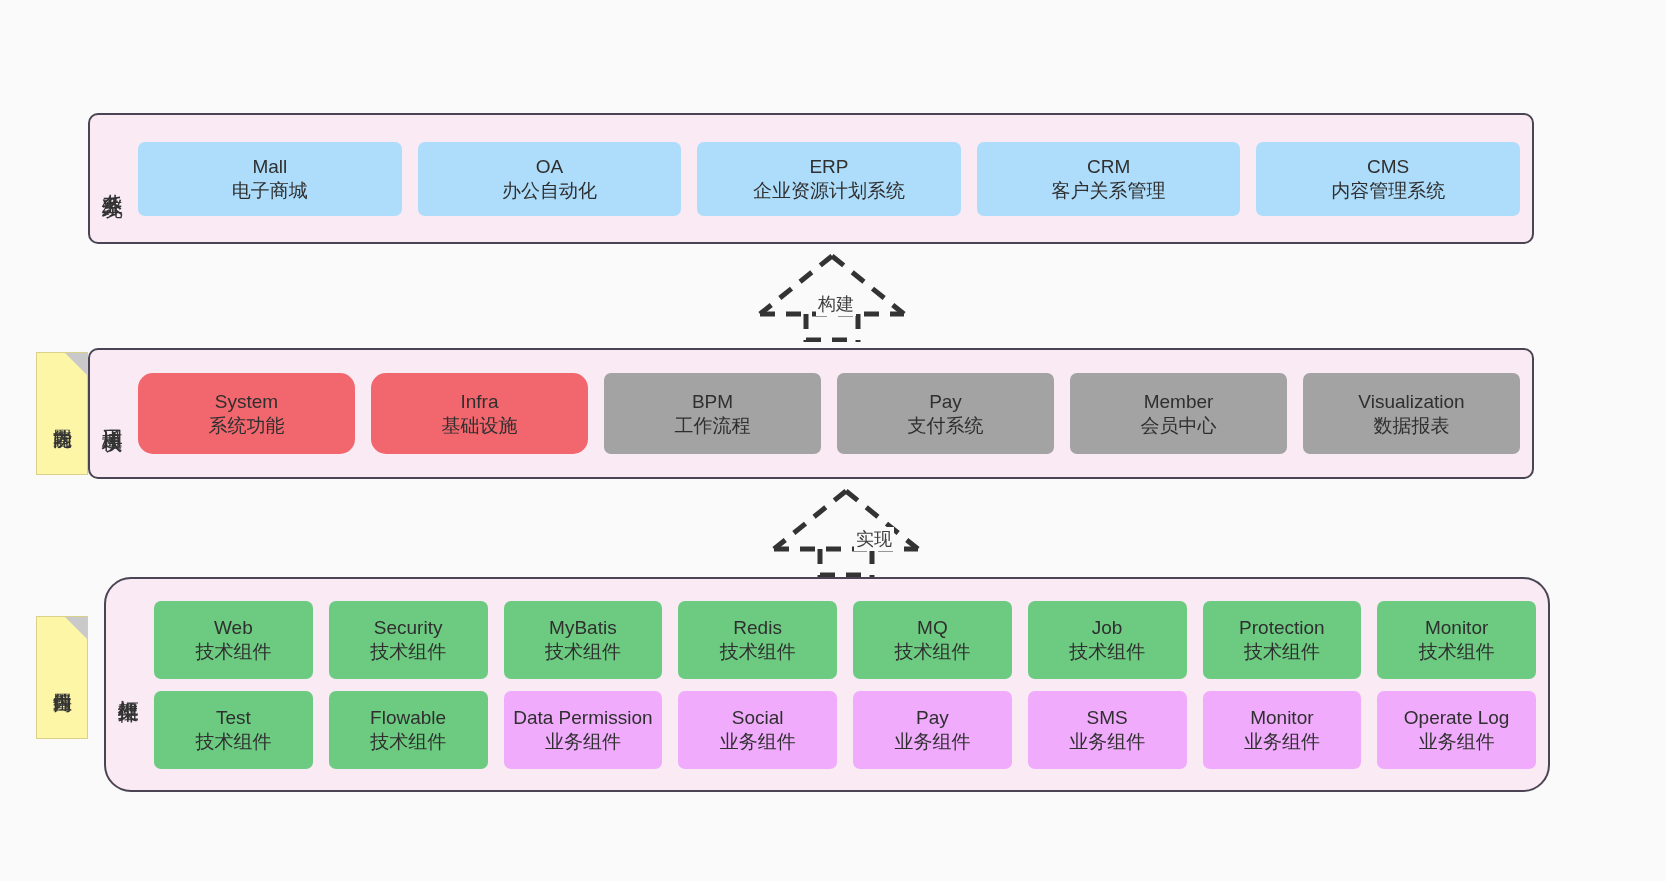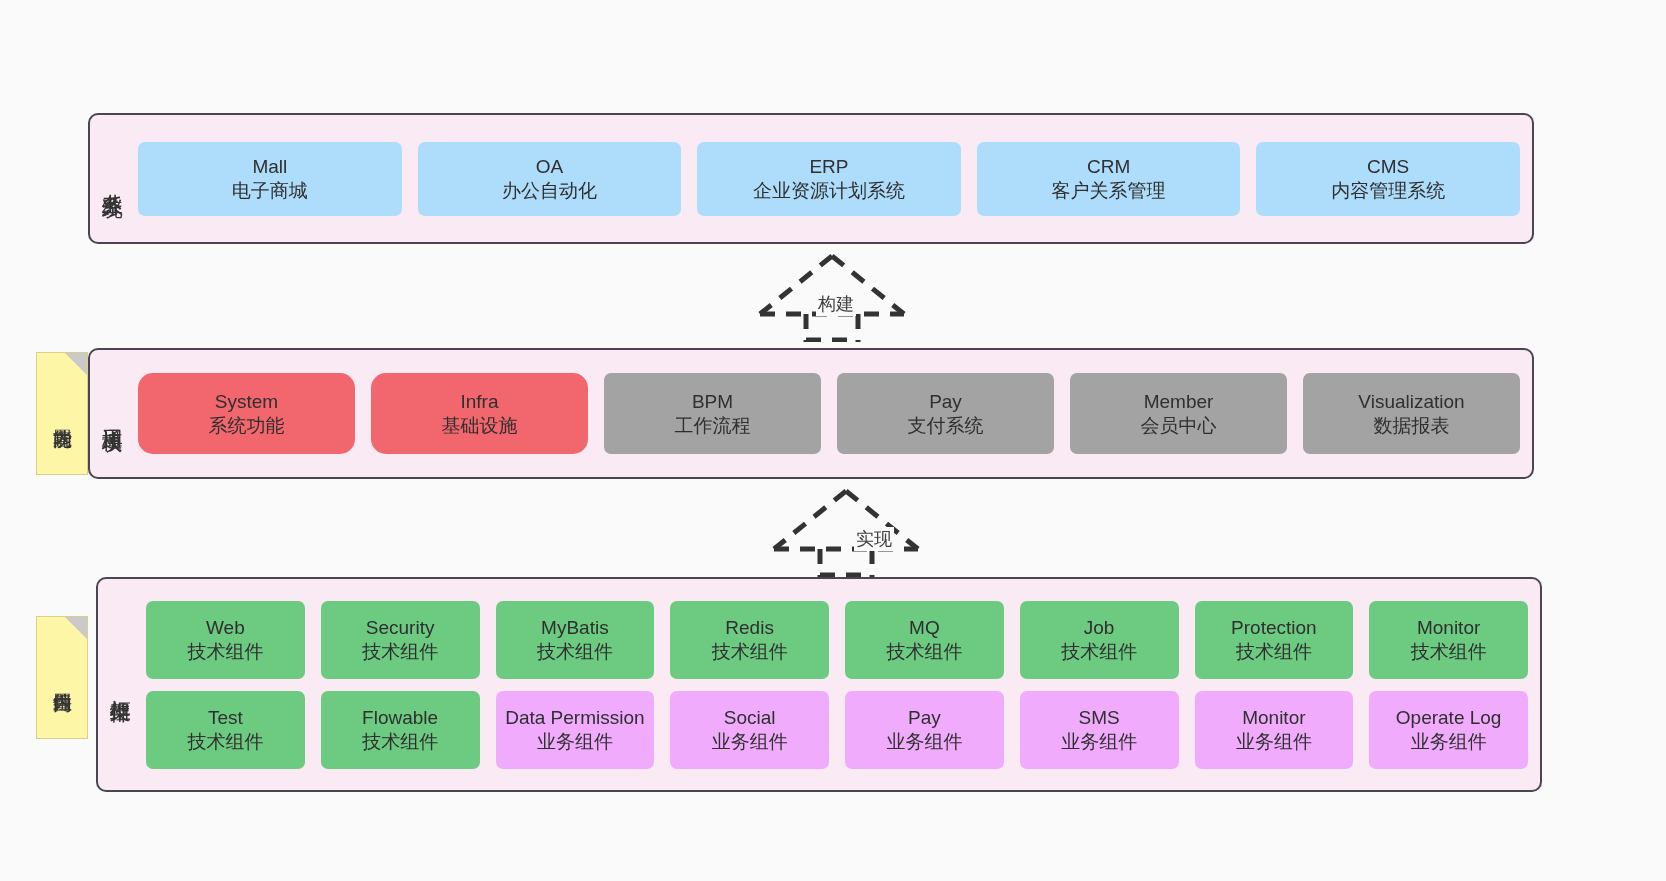--- a/index.html
+++ b/index.html
@@ -84,21 +84,21 @@
 
   
   #layer-business { left: 88px;  top: 113px; width: 1446px; height: 131px; }
   #layer-business .layer-body { height: 100%; }
   #layer-business .card { height: 74px; }
 
   #layer-modules  { left: 88px;  top: 348px; width: 1446px; height: 131px; }
   #layer-modules .layer-body { height: 100%; }
   #layer-modules .card { height: 81px; }
 
-  #layer-framework { left: 96px; top: 577px; width: 1446px; height: 215px; }
+  #layer-framework { left: 104px; top: 577px; width: 1446px; height: 215px; border-radius: 27px; }
   #layer-framework .card { height: 78px; }
 
   
   .note {
     position: absolute;
     width: 52px;
     background: #fcf6a6;
     border: 1px solid #d9d08c;
     box-sizing: border-box;
     display: flex;

